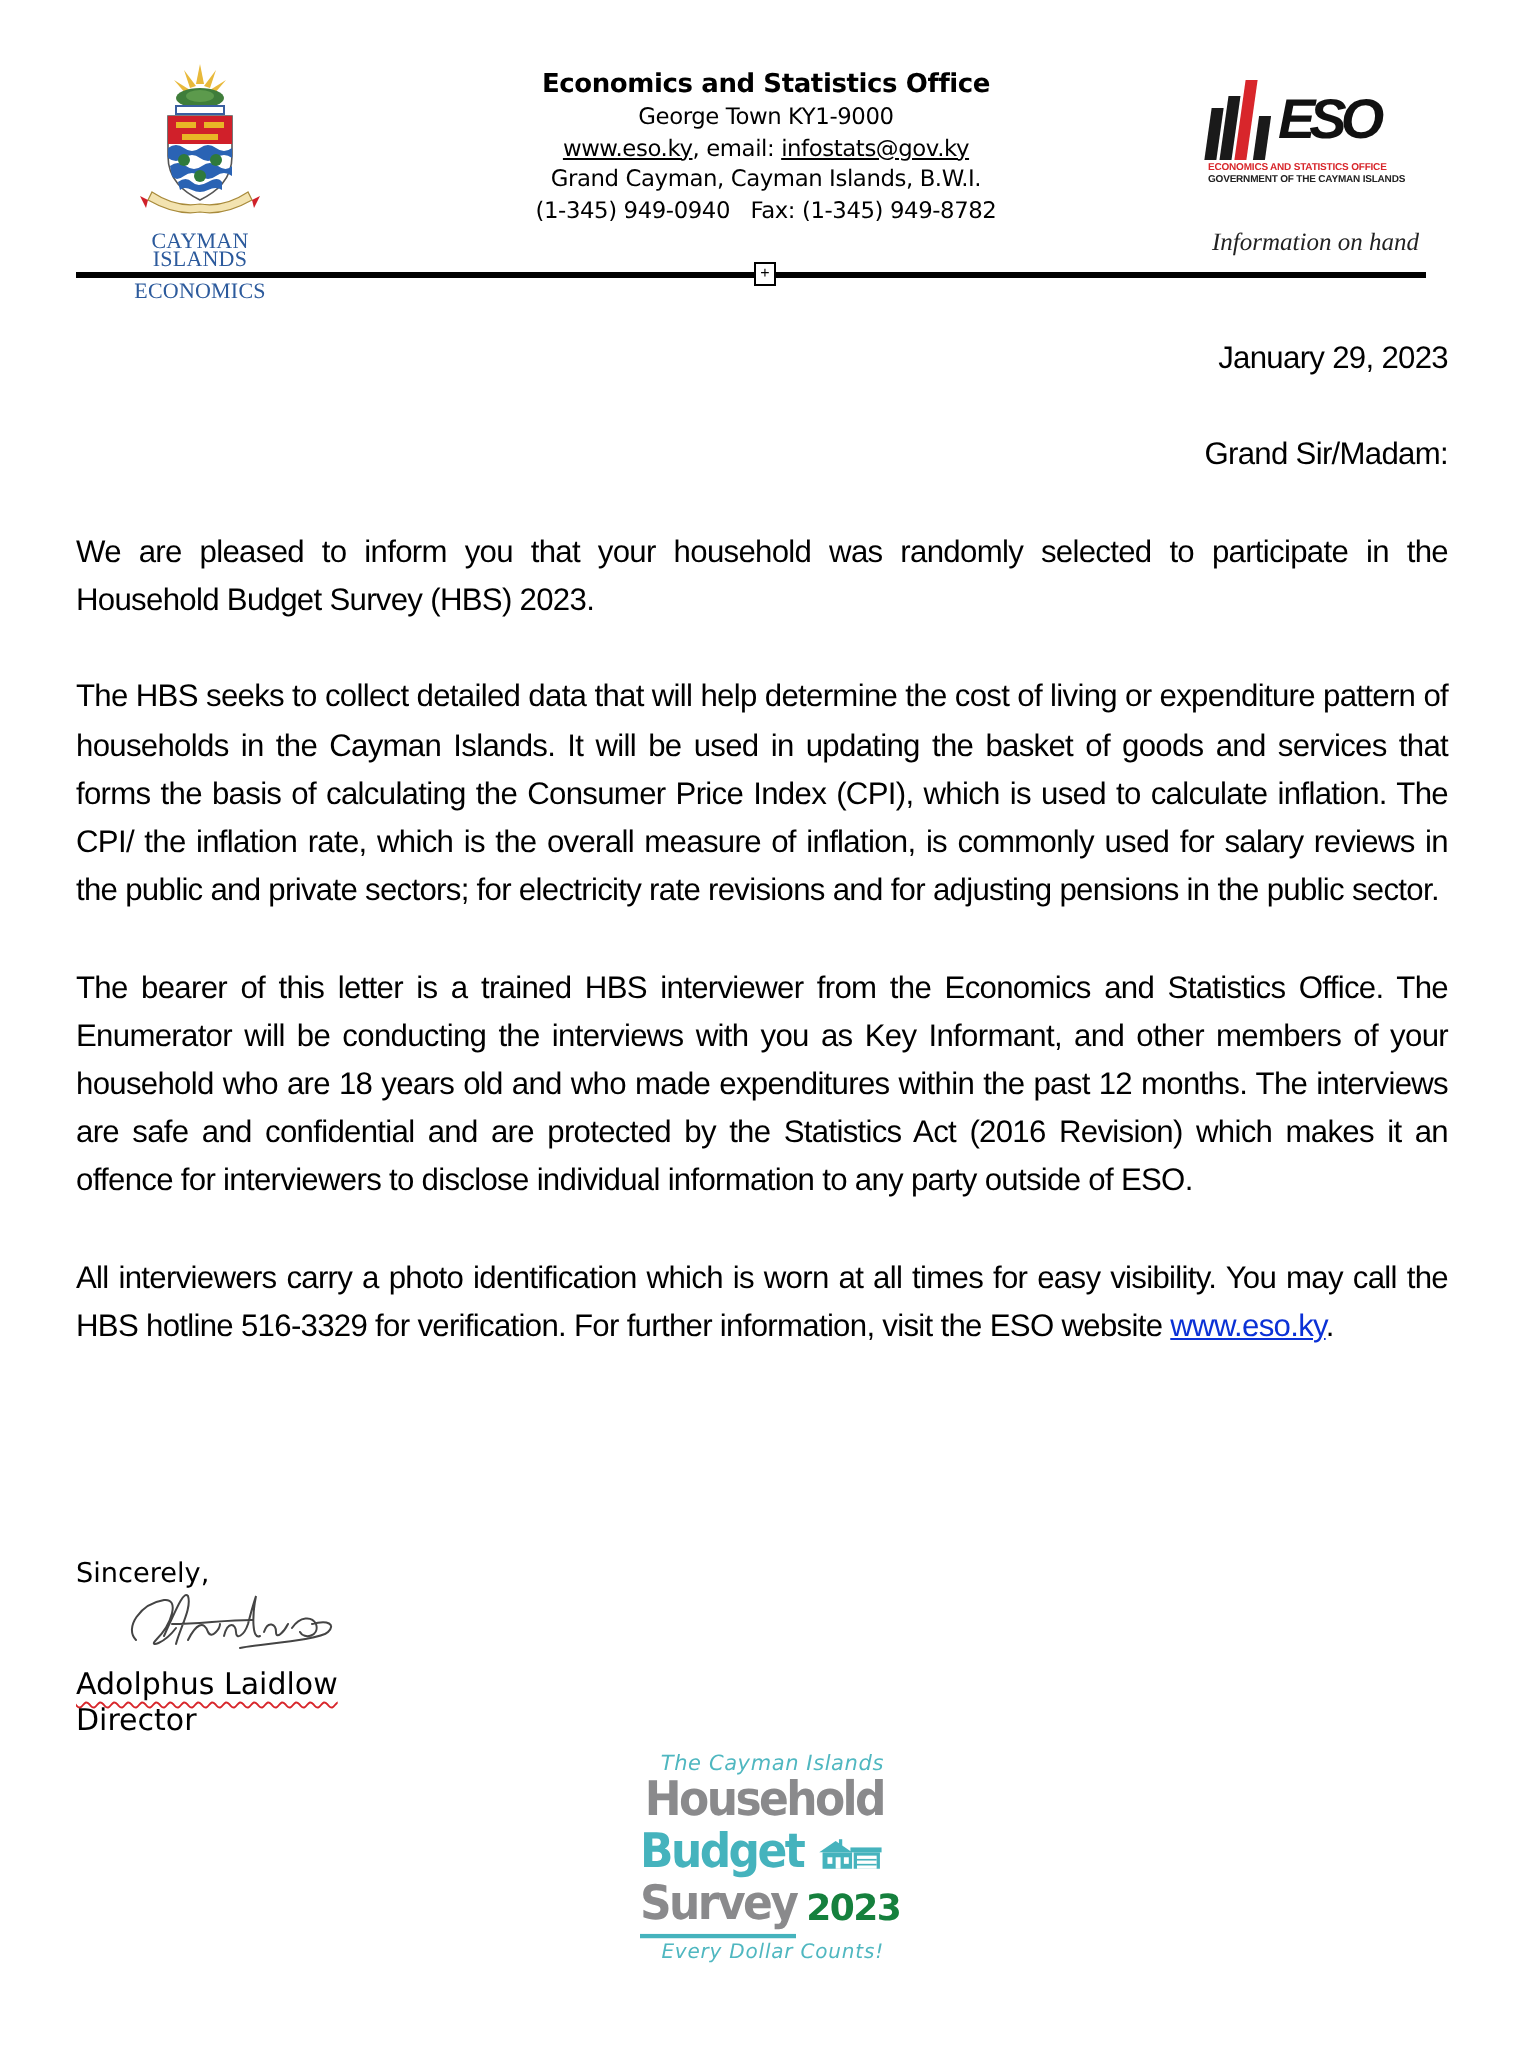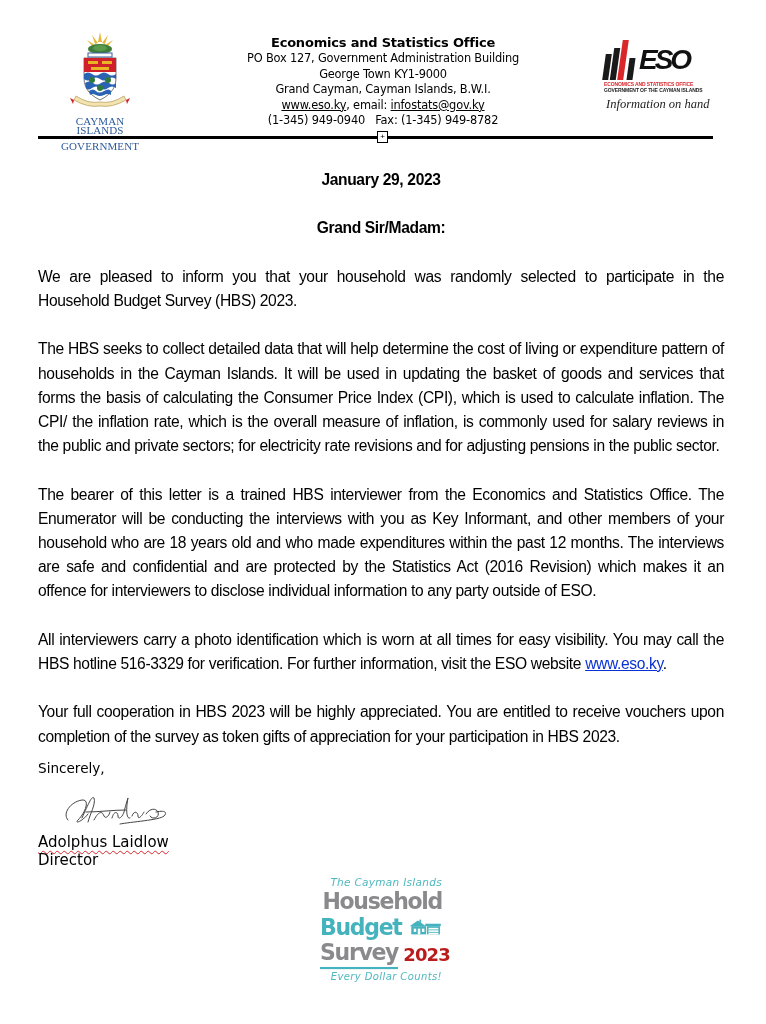--- a/index.html
+++ b/index.html
@@ -16,45 +16,45 @@
   .office-line { font-size: 11.4px; line-height: 15.6px; letter-spacing: -0.2px; }
   .office-line u { text-decoration: underline; }
 
   .eso-logo { left: 604px; top: 38px; width: 108px; height: 78px; }
   .eso-mark { display: flex; align-items: flex-end; height: 42px; }
   .eso-bar { width: 6px; background: #1a1a1a; margin-right: 2px; transform: skewX(-8deg); }
   .eso-bar.red { background: #d8262b; }
   .eso-word { font-family: "Liberation Sans", sans-serif; font-weight: bold; font-style: italic; font-size: 28px; line-height: 40px; letter-spacing: -3px; margin-left: 3px; color: #111; }
   .eso-sub1 { font-size: 5px; font-weight: bold; color: #d8262b; line-height: 6px; margin-top: 1px; letter-spacing: -0.1px; }
   .eso-sub2 { font-size: 5px; font-weight: bold; color: #222; line-height: 6px; letter-spacing: -0.1px; }
-  .eso-tag { font-family: "Liberation Serif", serif; font-style: italic; font-size: 12.5px; color: #222; margin-top: 4px; margin-left: 2px; }
+  .eso-tag { font-family: "Liberation Serif", serif; font-style: italic; font-size: 12.5px; color: #222; margin-top: 21px; margin-left: 2px; }
 
   .rule { left: 38px; top: 136px; width: 675px; height: 3px; background: #000; }
   .anchor-box { left: 377px; top: 131px; width: 9px; height: 10px; border: 1px solid #000; background: #fff; font-size: 8px; line-height: 9px; text-align: center; }
 
   
   .letter { left: 38px; top: 168px; width: 686px; font-family: "Liberation Sans", sans-serif; font-size: 15.6px; line-height: 24.2px; letter-spacing: -0.35px; }
   .letter p { margin: 0 0 24.2px 0; text-align: justify; }
-  .letter p.left { text-align: center; font-weight: bold; }
+  .letter p.left { text-align: right; }
   .link { color: #1a0dab; text-decoration: underline; color: #0b31d6; }
 
-  .closing { left: 38px; top: 759px; font-family: "DejaVu Sans", sans-serif; font-size: 13.6px; line-height: 18px; }
+  .closing { left: 38px; top: 778px; font-family: "DejaVu Sans", sans-serif; font-size: 13.6px; line-height: 18px; }
   .signature { left: 60px; top: 790px; width: 112px; height: 40px; }
   .signer { left: 38px; top: 834px; font-family: "DejaVu Sans", sans-serif; font-size: 15px; line-height: 17.5px; }
   .squiggle { text-decoration: underline wavy #d8262b; text-decoration-thickness: 1px; text-underline-offset: 3px; }
 
   
   .hbs { left: 320px; top: 876px; width: 122px; text-align: right; }
   .hbs-script { font-family: "DejaVu Sans", sans-serif; font-style: italic; font-size: 10.5px; color: #4fb7c0; line-height: 12px; letter-spacing: 0.3px; margin-left: 3px; }
   .hbs-big { font-family: "DejaVu Sans", sans-serif; font-weight: bold; font-size: 22px; line-height: 26px; letter-spacing: -1.3px; transform: scaleY(1.08); transform-origin: left; }
   .hbs-gray { color: #8a8a8c; }
   .hbs-teal { color: #45b3bd; }
   .hbs-row { display: flex; align-items: center; }
   .hbs-house { width: 42px; height: 20px; margin-left: 6px; }
-  .hbs-year { font-family: "DejaVu Sans", sans-serif; font-weight: bold; font-size: 18px; color: #b91c1c; margin-left: 5px; letter-spacing: -0.8px; }
+  .hbs-year { font-family: "DejaVu Sans", sans-serif; font-weight: bold; font-size: 18px; color: #15803d; margin-left: 5px; letter-spacing: -0.8px; }
   .hbs-ul { border-bottom: 2px solid #45b3bd; }
   .hbs-tag { font-family: "DejaVu Sans", sans-serif; font-style: italic; font-size: 10px; color: #4fb7c0; line-height: 13px; margin-top: 2px; margin-left: 2px; letter-spacing: 0.4px; }
 </style>
 </head>
 <body>
 
 <div class="abs cig-logo">
   <svg class="cig-crest" viewBox="0 0 64 80">
 
     <g fill="#e8b93a">
@@ -86,29 +86,28 @@
       <circle cx="24" cy="50" r="3"></circle>
       <circle cx="40" cy="50" r="3"></circle>
       <circle cx="32" cy="58" r="3"></circle>
     </g>
 
     <path d="M8 66 Q20 74 32 72 Q44 74 56 66 L58 70 Q44 78 32 76 Q20 78 6 70 Z" fill="#f3e3b0" stroke="#a88a3a" stroke-width="0.6"></path>
     <path d="M6 70 L2 68 L5 74 Z" fill="#d0202a"></path>
     <path d="M58 70 L62 68 L59 74 Z" fill="#d0202a"></path>
   </svg>
   <div class="cig-text">CAYMAN ISLANDS</div>
-  <div class="cig-text">GOVERNMENT</div>
+  <div class="cig-text">ECONOMICS</div>
 </div>
 
 <div class="abs office">
   <div class="office-title">Economics and Statistics Office</div>
-  <div class="office-line">PO Box 127, Government Administration Building</div>
   <div class="office-line">George Town KY1-9000</div>
+  <div class="office-line"><u>www.eso.ky</u><span>, email: </span><u>infostats@gov.ky</u></div>
   <div class="office-line">Grand Cayman, Cayman Islands, B.W.I.</div>
-  <div class="office-line"><u>www.eso.ky</u><span>, email: </span><u>infostats@gov.ky</u></div>
   <div class="office-line"><span>(1-345) 949-0940</span>&nbsp;&nbsp;&nbsp;<span>Fax: (1-345) 949-8782</span></div>
 </div>
 
 <div class="abs eso-logo">
   <div class="eso-mark">
     <span class="eso-bar" style="height:26px"></span>
     <span class="eso-bar" style="height:32px"></span>
     <span class="eso-bar red" style="height:40px"></span>
     <span class="eso-bar" style="height:22px"></span>
     <span class="eso-word">ESO</span>
@@ -121,21 +120,20 @@
 <div class="abs rule"></div>
 <div class="abs anchor-box">+</div>
 
 <div class="abs letter">
   <p class="left">January 29, 2023</p>
   <p class="left">Grand Sir/Madam:</p>
   <p>We are pleased to inform you that your household was randomly selected to participate in the Household Budget Survey (HBS) 2023.</p>
   <p>The HBS seeks to collect detailed data that will help determine the cost of living or expenditure pattern of households in the Cayman Islands. It will be used in updating the basket of goods and services that forms the basis of calculating the Consumer Price Index (CPI), which is used to calculate inflation. The CPI/ the inflation rate, which is the overall measure of inflation, is commonly used for salary reviews in the public and private sectors; for electricity rate revisions and for adjusting pensions in the public sector.</p>
   <p>The bearer of this letter is a trained HBS interviewer from the Economics and Statistics Office. The Enumerator will be conducting the interviews with you as Key Informant, and other members of your household who are 18 years old and who made expenditures within the past 12 months.  The interviews are safe and confidential and are protected by the Statistics Act (2016 Revision) which makes it an offence for interviewers to disclose individual information to any party outside of ESO.</p>
   <p><span>All interviewers carry a photo identification which is worn at all times for easy visibility. You may call the HBS hotline 516-3329 for verification. For further information, visit the ESO website </span><a class="link">www.eso.ky</a><span>.</span></p>
-  <p>Your full cooperation in HBS 2023 will be highly appreciated. You are entitled to receive vouchers upon completion of the survey as token gifts of appreciation for your participation in HBS 2023.</p>
 </div>
 
 <div class="abs closing">Sincerely,</div>
 
 <svg class="abs signature" viewBox="0 0 112 40">
   <path d="M8 30 C2 24 10 12 22 10 C30 9 26 22 18 30 C14 34 22 32 28 24 M22 28 C30 10 32 6 34 8 C36 14 30 24 28 32 M26 22 C40 22 52 20 66 20 M34 30 C38 22 42 20 44 26 C46 30 50 24 50 22 M52 28 C54 20 58 22 58 26 C58 30 62 28 64 22 C66 14 68 8 68 8 C66 18 66 30 70 28 M72 26 C74 20 78 22 78 26 C78 30 82 26 84 22 M86 24 C90 18 96 18 98 22 C100 28 92 30 90 26 M96 22 C104 20 108 22 104 26 C100 30 70 32 60 34" fill="none" stroke="#444" stroke-width="1" stroke-linecap="round"></path>
 </svg>
 
 <div class="abs signer">
   <div class="squiggle">Adolphus Laidlow</div>

